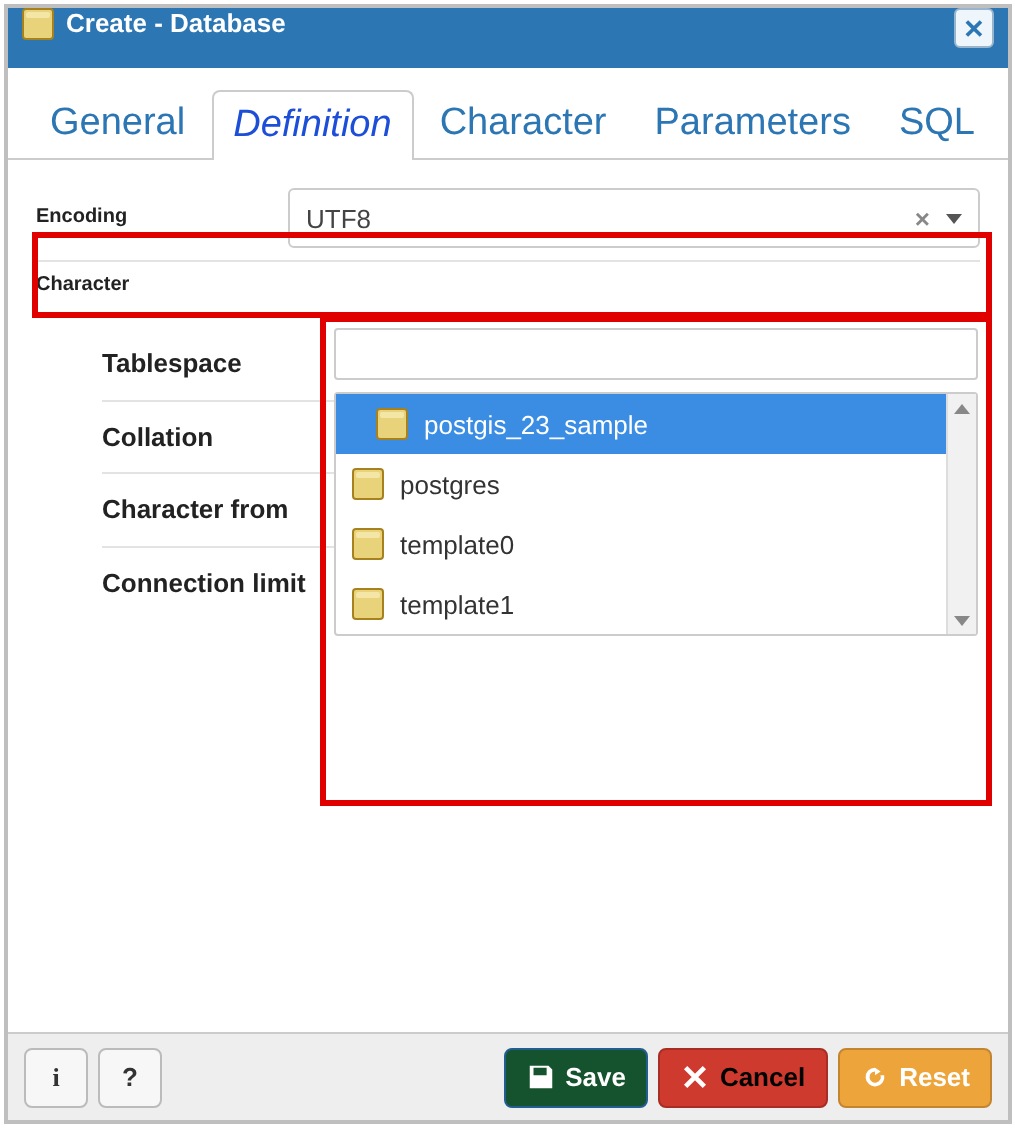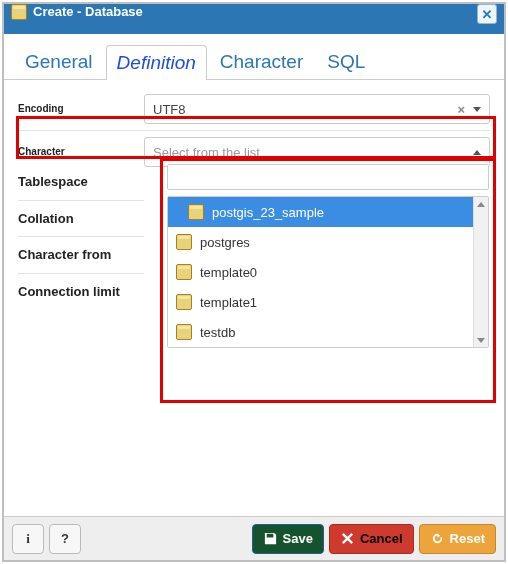--- a/index.html
+++ b/index.html
@@ -154,20 +154,21 @@
     left: 0;
   }
   .below-labels .lbl {
     font-weight: bold;
     color: #222;
     font-size: 13px;
     padding: 10px 0;
     width: 126px;
     border-bottom: 1px solid #e3e3e3;
     line-height: 1.2;
+    margin-left: 33px;
   }
   .dropdown-open {
     position: absolute;
     left: 163px; top: 160px;
     width: 322px;
   }
   .dd-input {
     height: 26px;
     border: 1px solid #ccc;
     border-radius: 2px;
@@ -260,38 +261,35 @@
     <div class="dialog-title">Create - Database</div>
     <div class="dialog-close">
       <span>✕</span>
     </div>
   </div>
 
   <div class="tabs">
     <div class="tab">General</div>
     <div class="tab active">Definition</div>
     <div class="tab">Character</div>
+    <div class="tab">Parameters</div>
     <div class="tab">SQL</div>
   </div>
 
   <div class="form-area">
     <div class="field-row">
       <div class="field-label">Encoding</div>
       <div class="field-input">
         <span class="value">UTF8</span>
         <span class="clear-x">×</span>
         <span class="caret-down"></span>
       </div>
     </div>
     <div class="field-row">
       <div class="field-label">Character</div>
-      <div class="field-input">
-        <span class="placeholder">Select from the list</span>
-        <span class="caret-up"></span>
-      </div>
     </div>
   </div>
 
   <div class="below-labels">
     <div class="lbl">Tablespace</div>
     <div class="lbl">Collation</div>
     <div class="lbl">Character from</div>
     <div class="lbl" style="border-bottom:none;">Connection limit</div>
   </div>
 
@@ -306,24 +304,20 @@
         <div class="db-icon"></div>
         <span>postgres</span>
       </div>
       <div class="dd-item">
         <div class="db-icon"></div>
         <span>template0</span>
       </div>
       <div class="dd-item">
         <div class="db-icon"></div>
         <span>template1</span>
-      </div>
-      <div class="dd-item">
-        <div class="db-icon"></div>
-        <span>testdb</span>
       </div>
       <div class="scrollbar">
         <div class="sb-up">
             <div class="sb-up-tri"></div>
           </div>
         <div style="flex:1"></div>
         <div class="sb-down" style="position:absolute;bottom:0;left:0;right:0;">
             <div class="sb-down-tri"></div>
           </div>
       </div>

